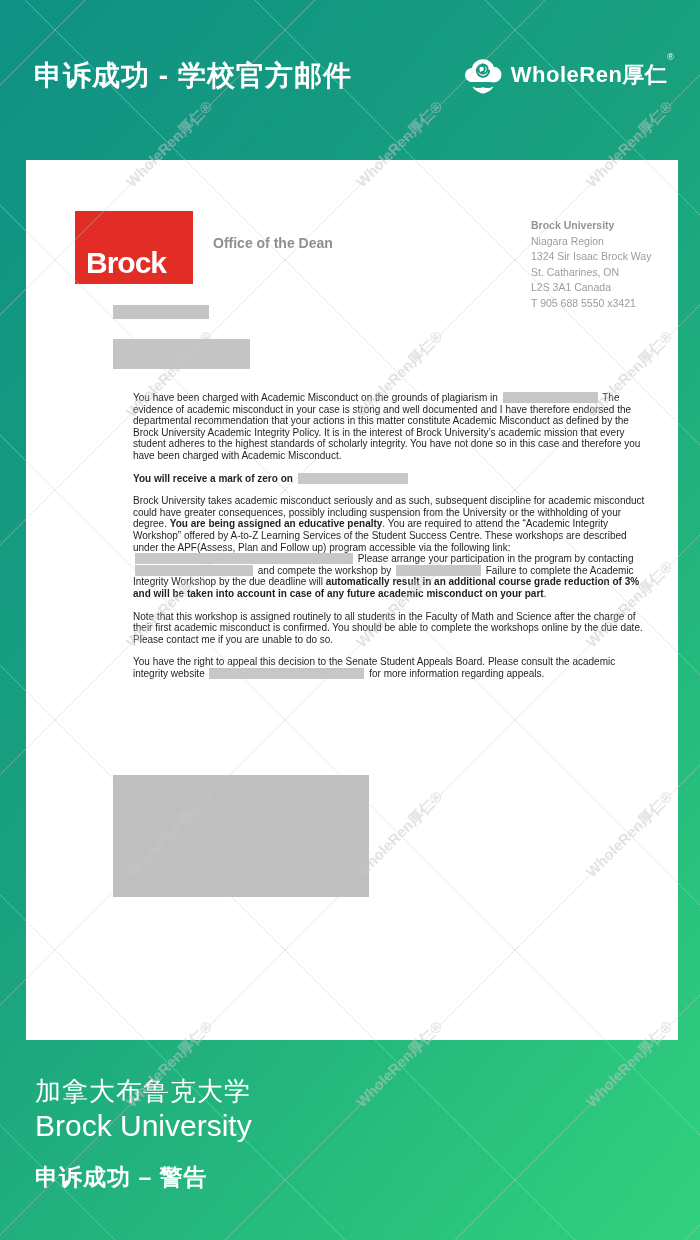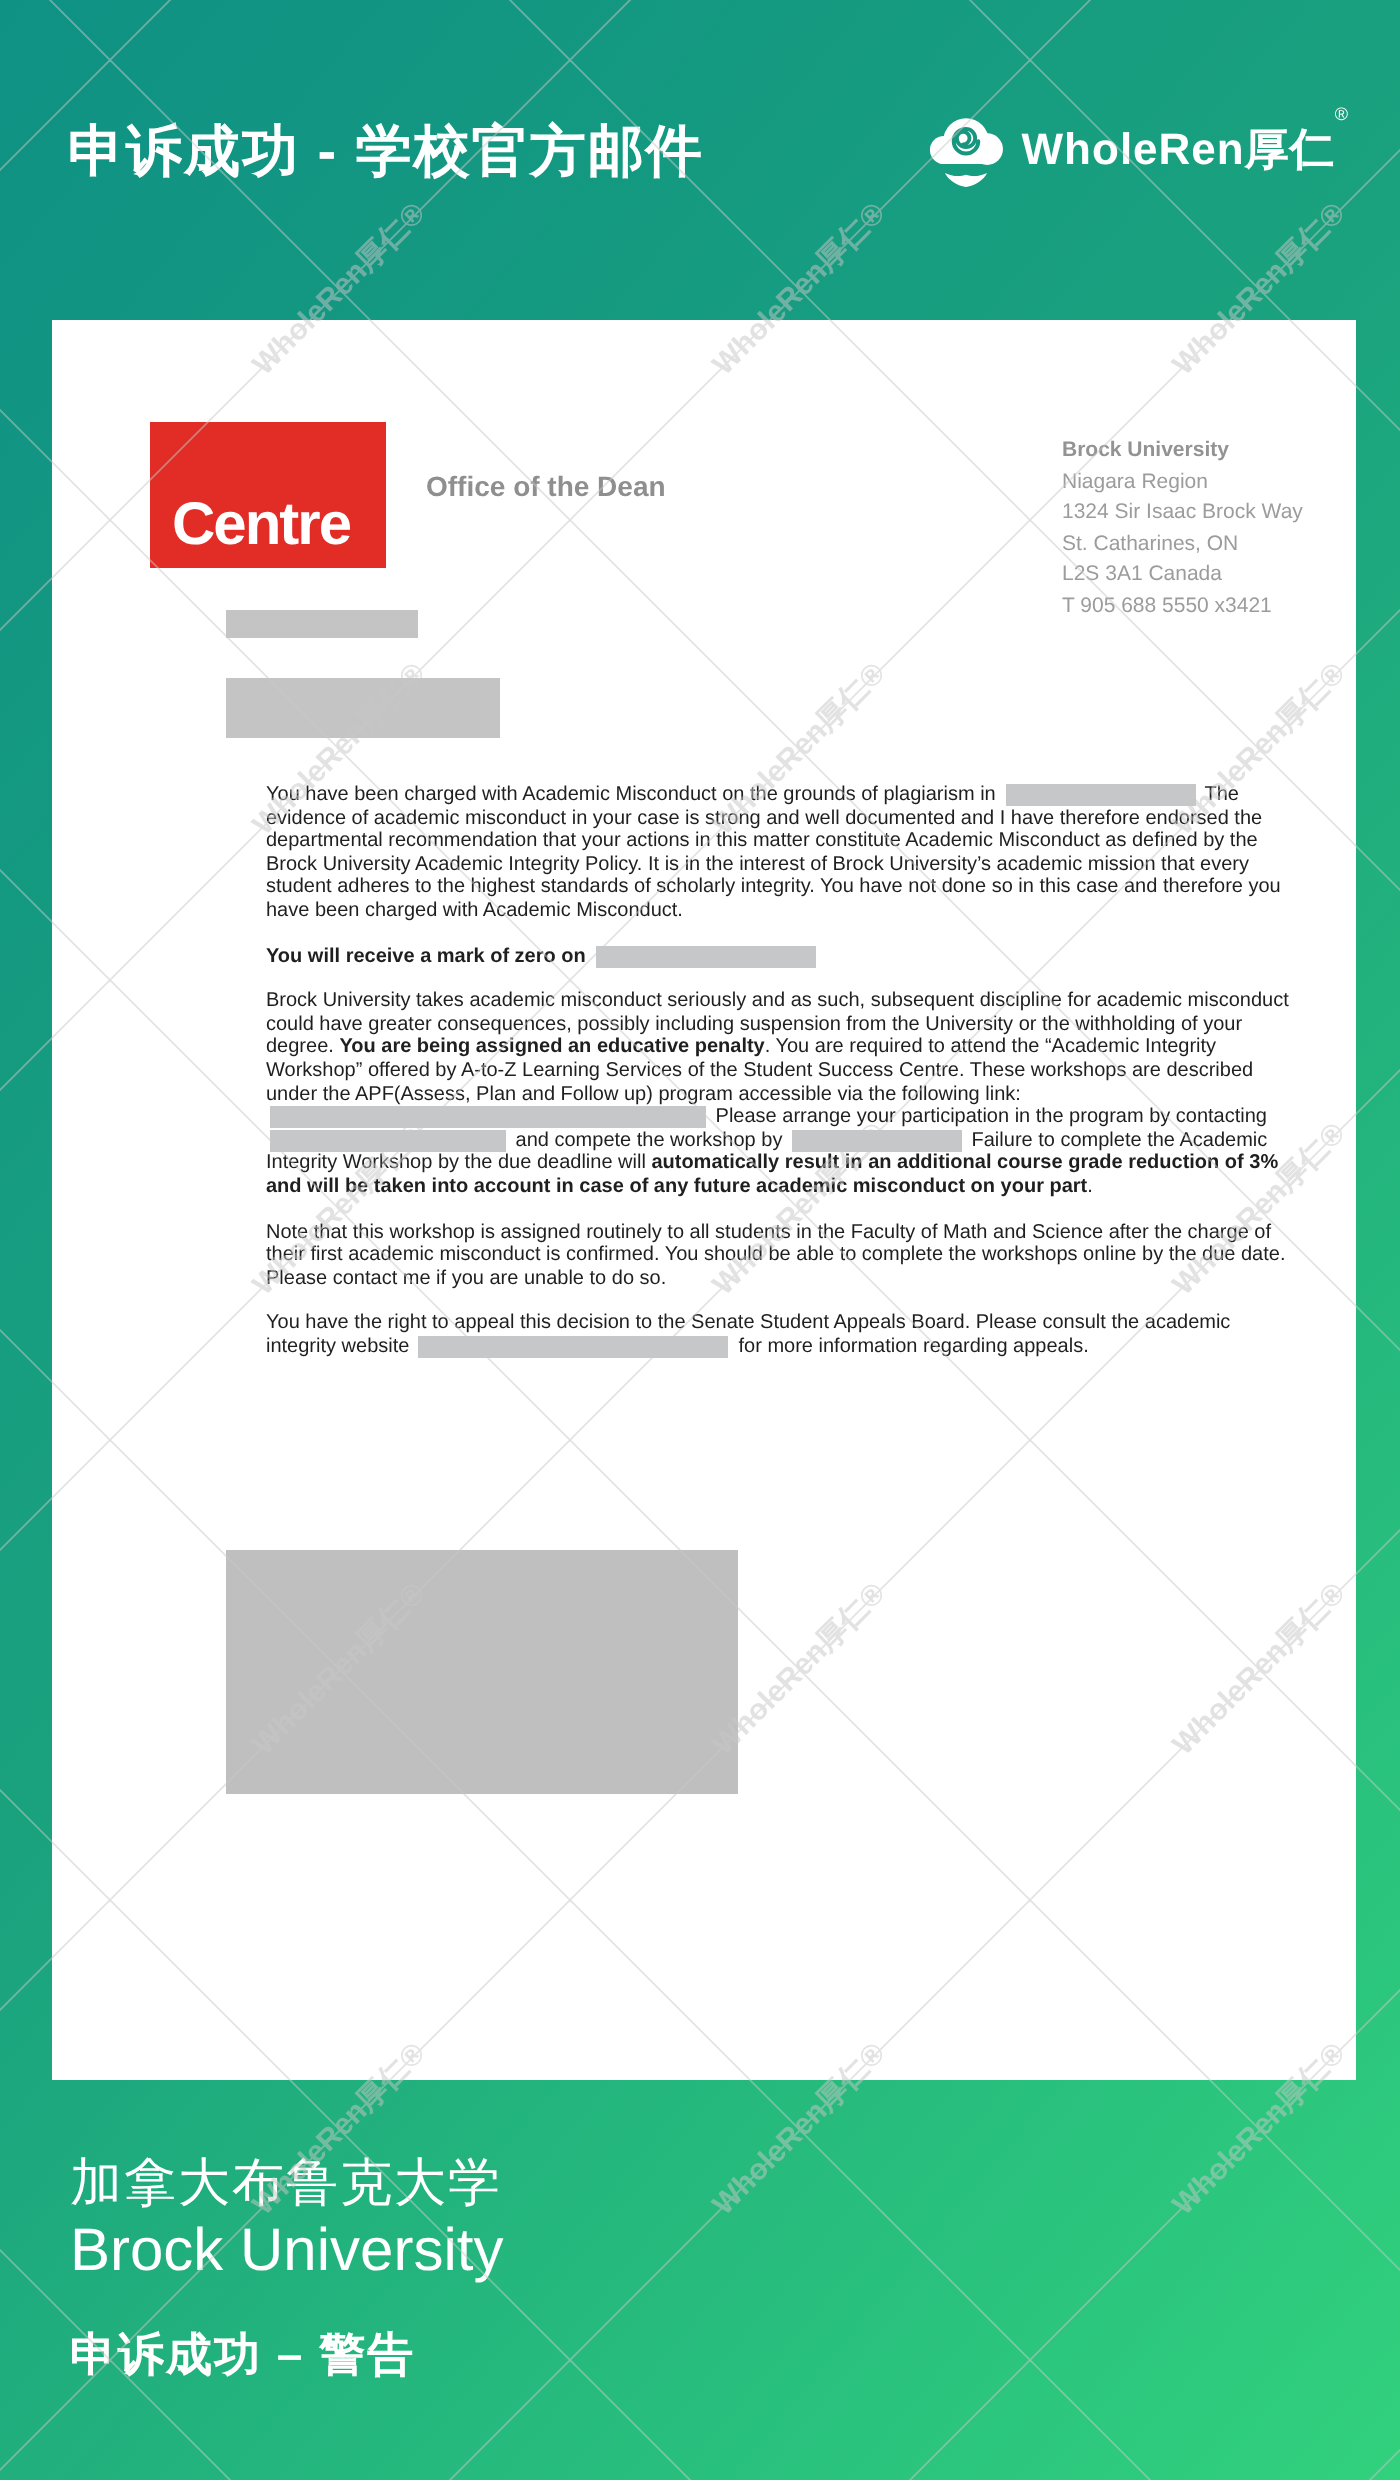--- a/index.html
+++ b/index.html
@@ -78,21 +78,21 @@
       <path d="M25 43c-5.5-1-10-4-12-8 4 2 8.5 2.2 12 1 3.5 1.2 8 1 12-1-2 4-6.5 7-12 8z" fill="#ffffff"></path>
     </svg>
     <span>
       <span class="brand-text">WholeRen厚仁</span><span class="brand-reg">®</span>
     </span>
   </div>
 
   <div class="letter">
 
     <div class="brock-box">
-      <span>Centre</span>
+      <span>Brock</span>
     </div>
 
     <div class="dept">
       <div class="dept2">Office of the Dean</div>
     </div>
 
     <div class="addr">
       <div class="a0">Brock University</div>
       <div>Niagara Region</div>
       <div>1324 Sir Isaac Brock Way</div>

